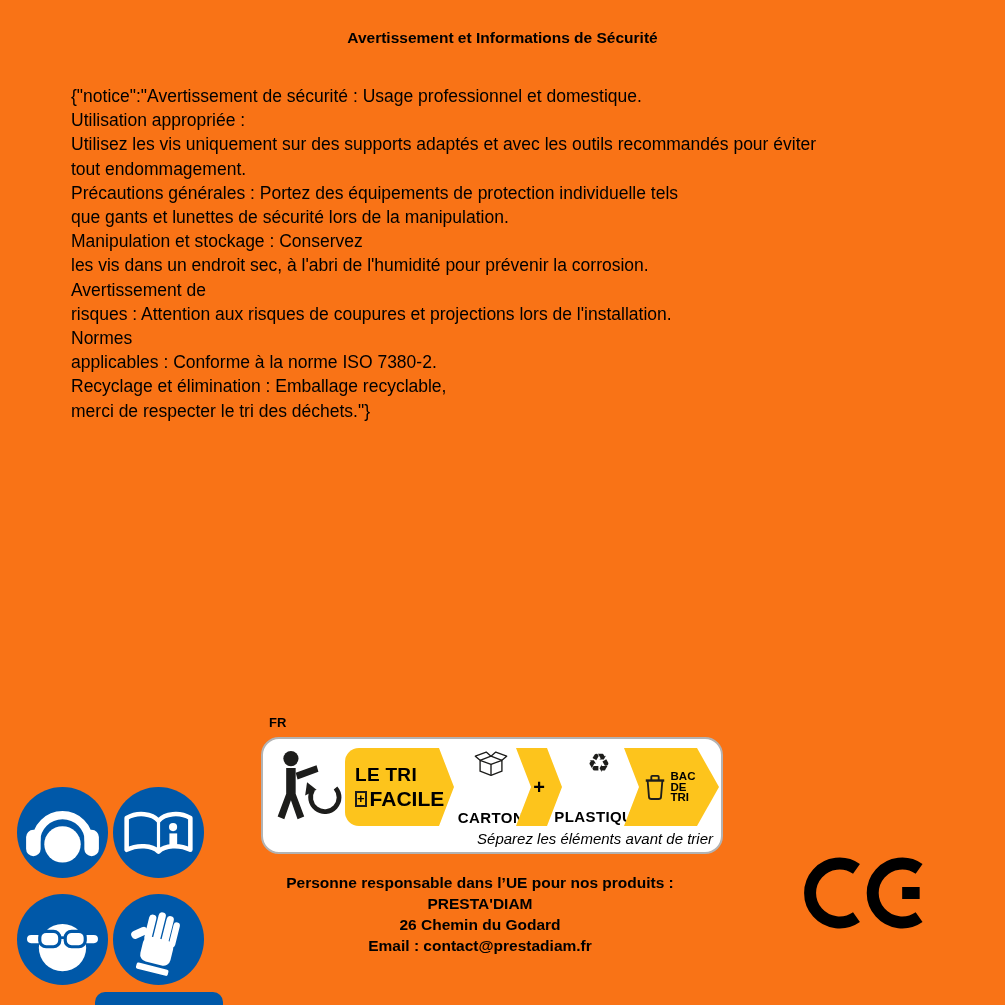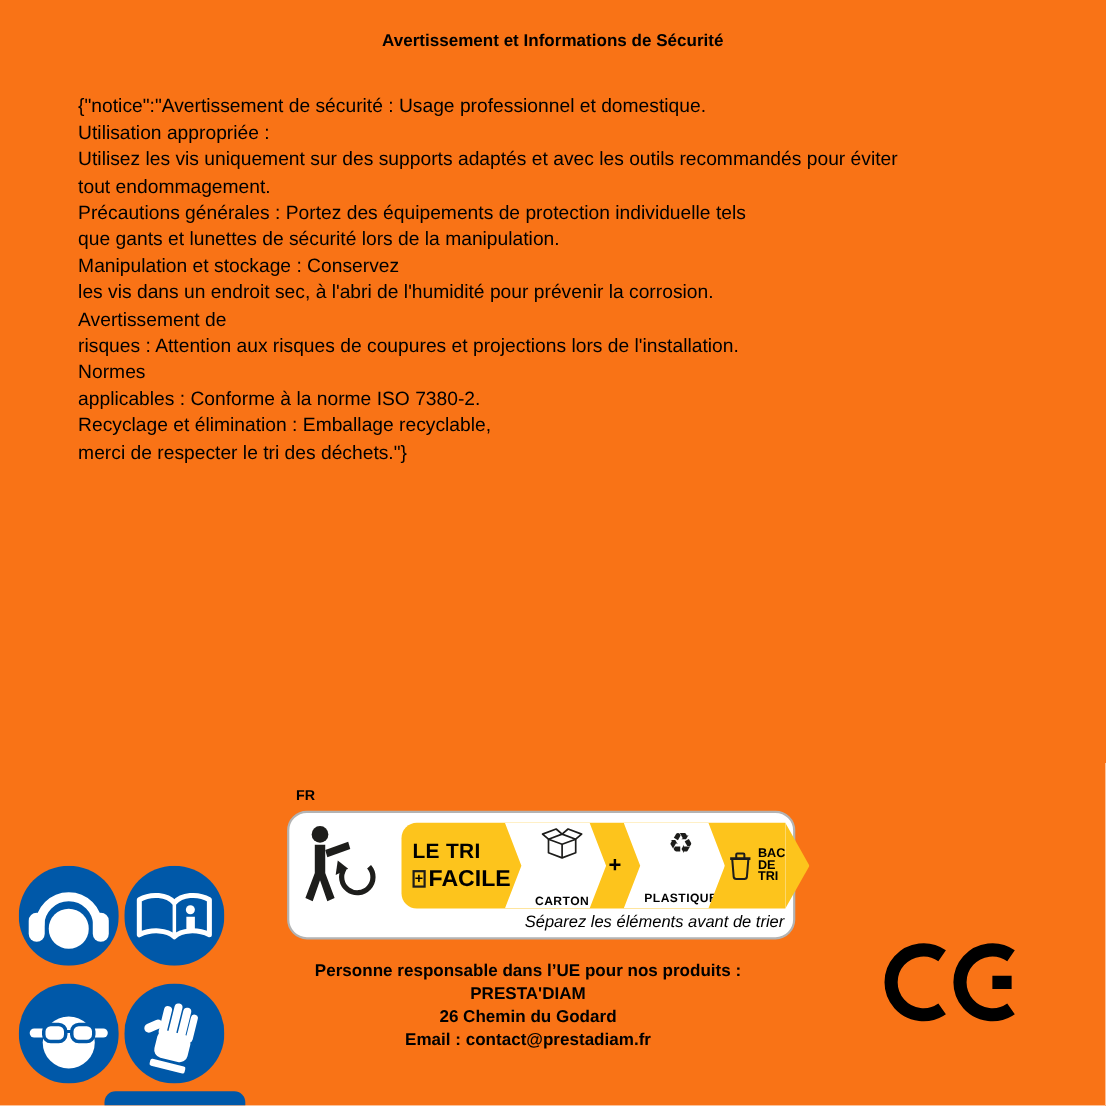--- a/index.html
+++ b/index.html
@@ -24,21 +24,21 @@
     column-gap:5px; row-gap:16px;
   }
   .icon-grid svg { width:91px; height:91px; display:block; }
   
   .fr { position:absolute; left:269px; top:715px; font-size:13px; font-weight:bold; }
   .tri-box {
     position:absolute; left:261px; top:737px; width:462px; height:117px;
     border:2px solid #b3b3b3; border-radius:18px; background:#fff;
     display:flex; flex-direction:column;
   }
-  .tri-row { display:flex; align-items:center; gap:20px; padding:7px 24px 2px 8px; flex:1; }
+  .tri-row { display:flex; align-items:center; gap:0; padding:7px 24px 2px 8px; flex:1; }
   .triman { width:74px; height:78px; flex:0 0 auto; }
   .banner {
     position:relative; flex:1; height:78px; background:#FDC41C;
     border-radius:14px 0 0 14px; display:flex; align-items:stretch;
   }
   .pennant-tip {
     position:absolute; left:100%; top:0; width:22px; height:100%;
     background:#FDC41C; clip-path:polygon(0 0, 100% 50%, 0 100%);
   }
   .seg-left { width:94px; display:flex; flex-direction:column; justify-content:center; padding-left:10px; }
@@ -49,21 +49,21 @@
     display:flex; align-items:center; justify-content:center;
     font-size:13px; font-weight:bold; line-height:1;
   }
   .facile { font-size:21px; font-weight:bold; }
   .chevron {
     width:92px; background:#fff;
     clip-path:polygon(0 0, calc(100% - 15px) 0, 100% 50%, calc(100% - 15px) 100%, 0 100%, 15px 50%);
     display:flex; flex-direction:column; align-items:center; justify-content:center;
     padding-left:12px; gap:1px;
   }
-  .mat-label { font-size:11px; font-weight:bold; letter-spacing:0.4px; white-space:nowrap;margin-top:30px; }
+  .mat-label { font-size:15px; font-weight:bold; letter-spacing:0.4px; white-space:nowrap;margin-top:30px; }
   .recycle-glyph { font-size:26px; line-height:28px; color:#1d1d1b; }
   .plus-sep { width:16px; display:flex; align-items:center; justify-content:center; font-size:20px; font-weight:bold; }
   .bac { flex:1; display:flex; align-items:center; justify-content:center; gap:4px; padding-left:2px; }
   .bac svg { width:24px; height:30px; }
   .bac-label { font-size:11.5px; font-weight:bold; line-height:10.5px; white-space:pre-line; }
   .tagline { align-self:flex-end; font-style:italic; font-weight:normal; font-size:15px; padding:0 8px 5px 0; }
   
   .address {
     position:absolute; top:872px; left:0; width:960px;
     text-align:center; font-weight:bold; font-size:15.5px; line-height:21px;

